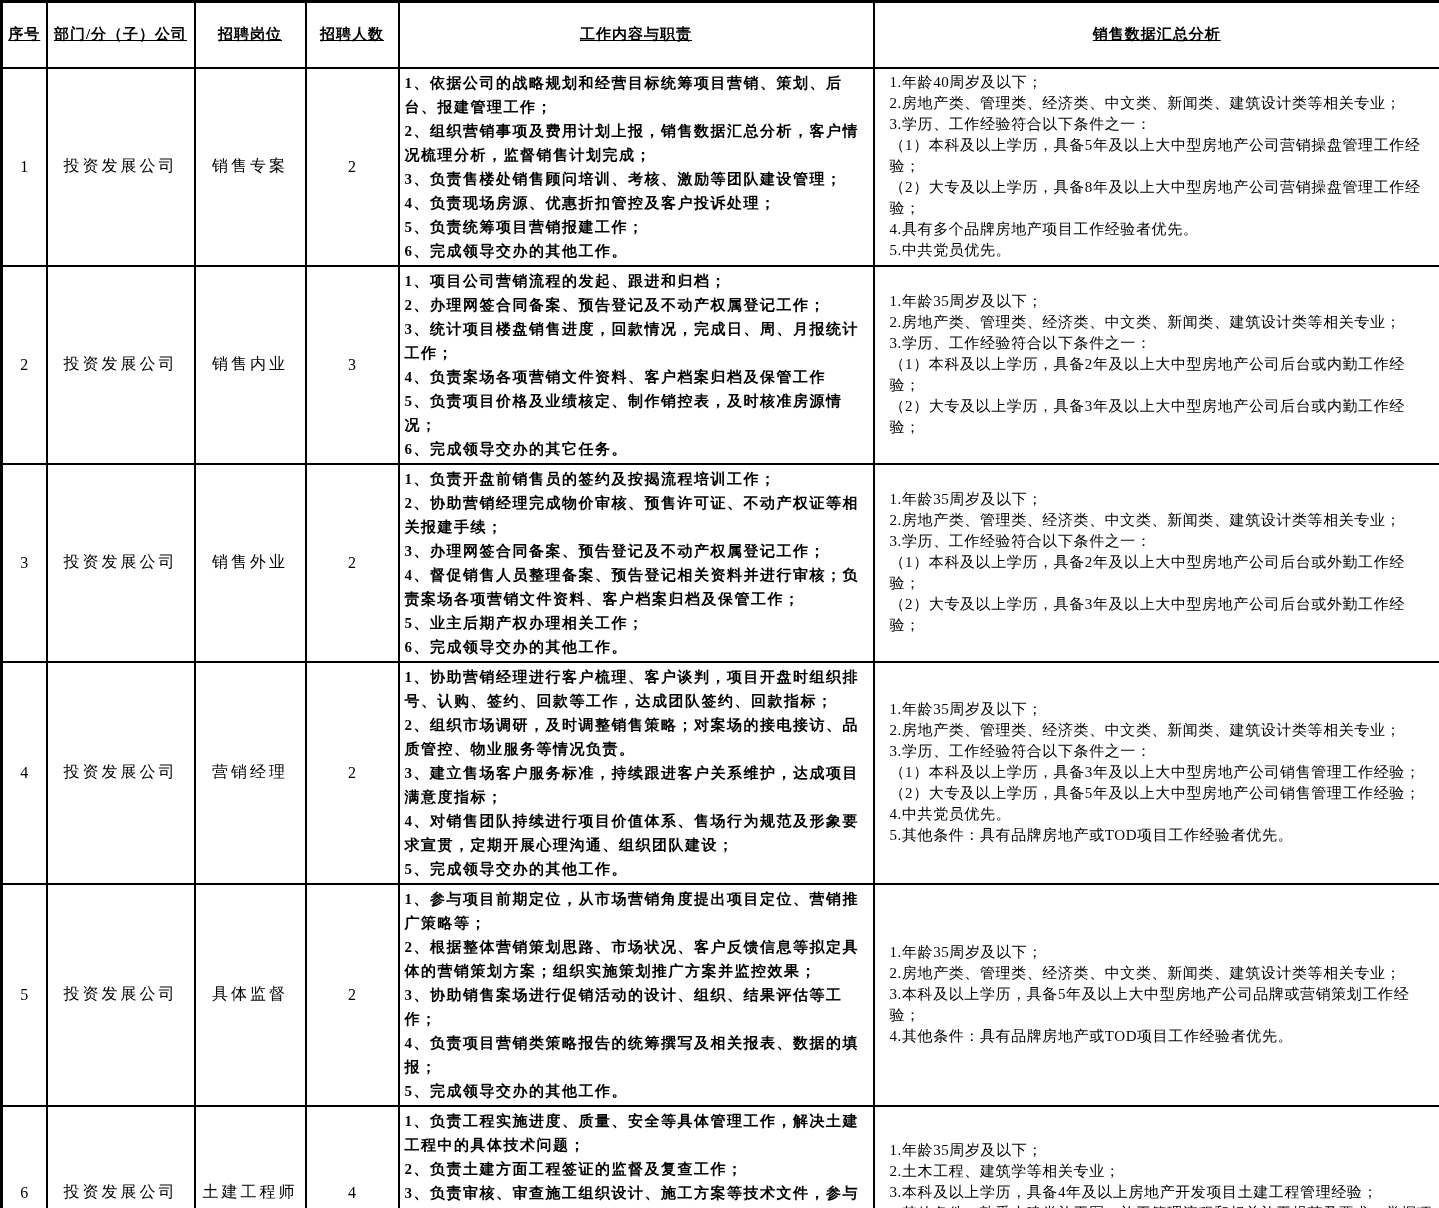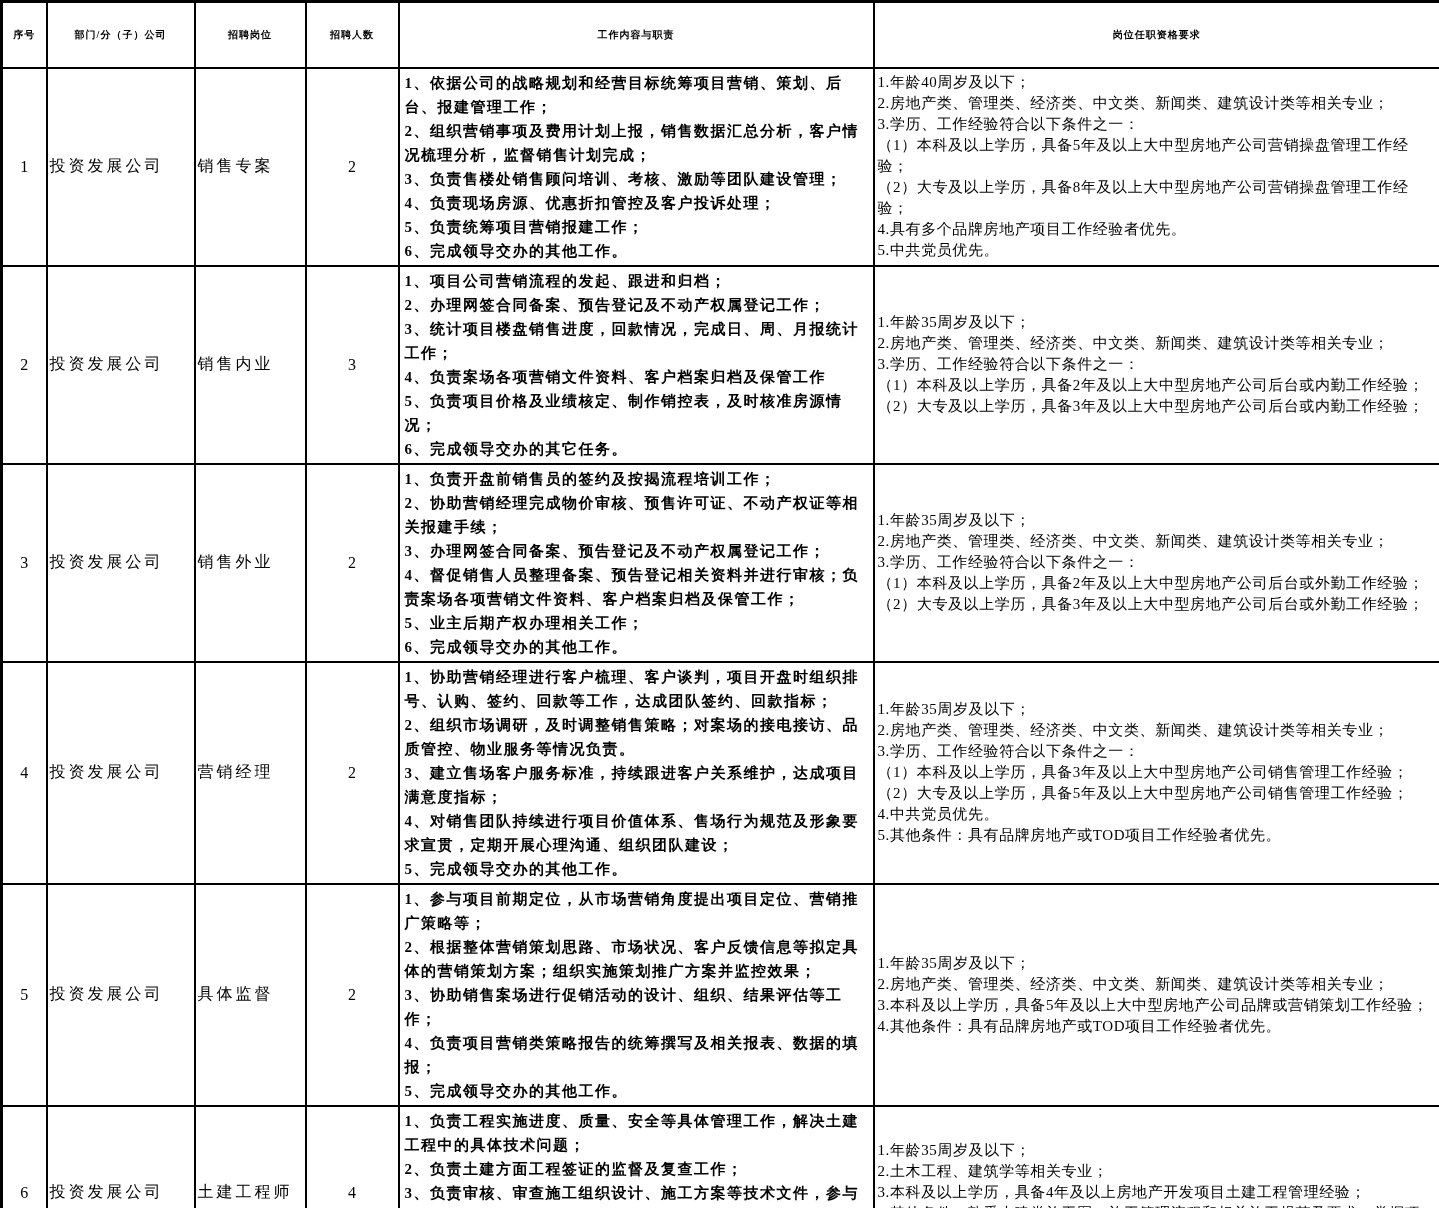--- a/index.html
+++ b/index.html
@@ -27,27 +27,28 @@
     border-collapse: collapse;
     table-layout: fixed;
     border: 3px solid #000;
   }
   table.recruit th, table.recruit td {
     border: 2px solid #000;
     vertical-align: middle;
     overflow: hidden;
   }
   th.hdr {
-    font-size: 10px;
+    font-size: 15px;
     font-weight: bold;
     letter-spacing: 1px;
     padding: 2px;
+    text-decoration: underline;
   }
   td.c-center {
-    text-align: left;
+    text-align: center;
     font-size: 16px;
     letter-spacing: 3px;
     padding: 2px;
   }
   td.c-num {
     text-align: center;
     font-size: 16px;
     letter-spacing: 0;
     padding: 2px;
   }
@@ -58,21 +59,21 @@
     line-height: 24px;
     padding: 2px 6px 2px 5px;
     white-space: pre-line;
     font-weight: bold;
   }
   td.c-reqs {
     text-align: left;
     font-size: 15px;
     letter-spacing: 0.6px;
     line-height: 21px;
-    padding: 2px 4px 2px 3px;
+    padding: 2px 4px 2px 15px;
     white-space: pre-line;
   }
   tr.hrow   { height: 66px;  }
   tr.r0     { height: 192px; }
   tr.r1     { height: 158px; }
   tr.r2     { height: 174px; }
   tr.r3     { height: 198px; }
   tr.r4     { height: 180px; }
   tr.r5     { height: 156px; }
 </style>
@@ -92,21 +93,21 @@
       <col style="width:567px">
     </colgroup>
 
     <tbody>
         <tr class="hrow">
       <th class="hdr">序号</th>
       <th class="hdr">部门/分（子）公司</th>
       <th class="hdr">招聘岗位</th>
       <th class="hdr">招聘人数</th>
       <th class="hdr">工作内容与职责</th>
-      <th class="hdr">岗位任职资格要求</th>
+      <th class="hdr">销售数据汇总分析</th>
     </tr>
 
     <tr class="r0">
       <td class="c-num">1</td>
       <td class="c-center">投资发展公司</td>
       <td class="c-center">销售专案</td>
       <td class="c-num">2</td>
       <td class="c-duties">1、依据公司的战略规划和经营目标统筹项目营销、策划、后台、报建管理工作；
 2、组织营销事项及费用计划上报，销售数据汇总分析，客户情况梳理分析，监督销售计划完成；
 3、负责售楼处销售顾问培训、考核、激励等团队建设管理；

